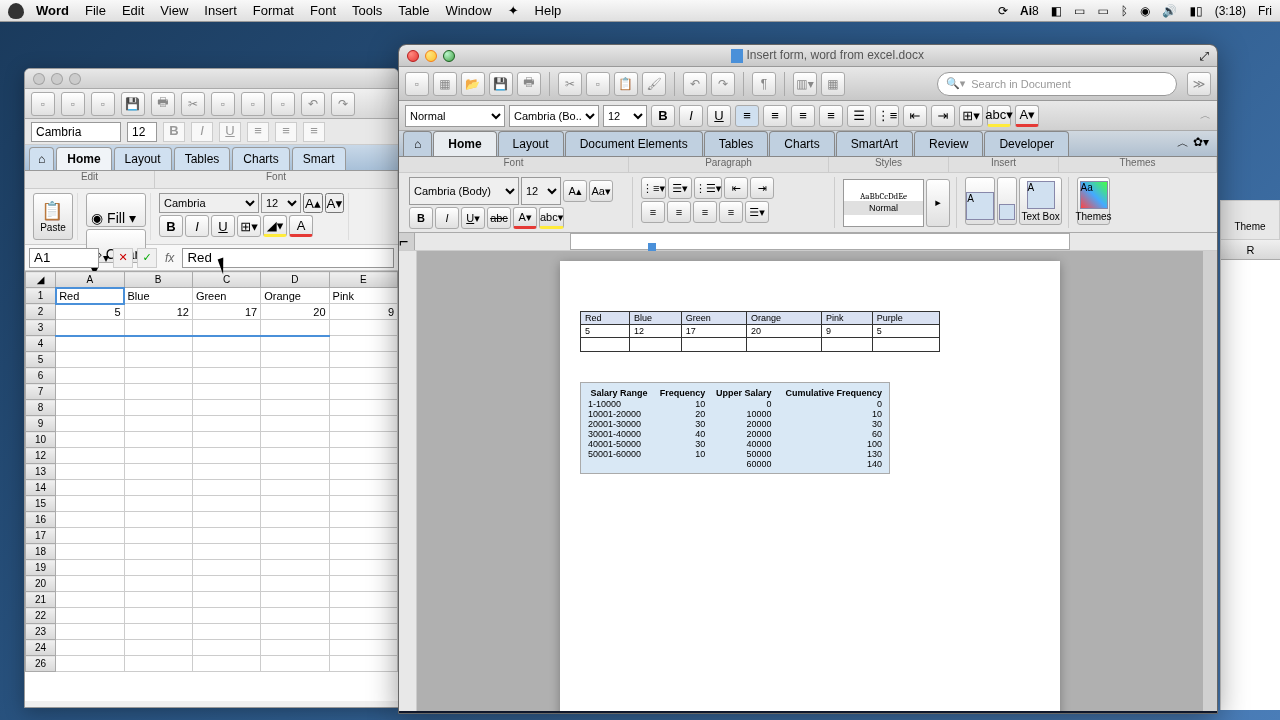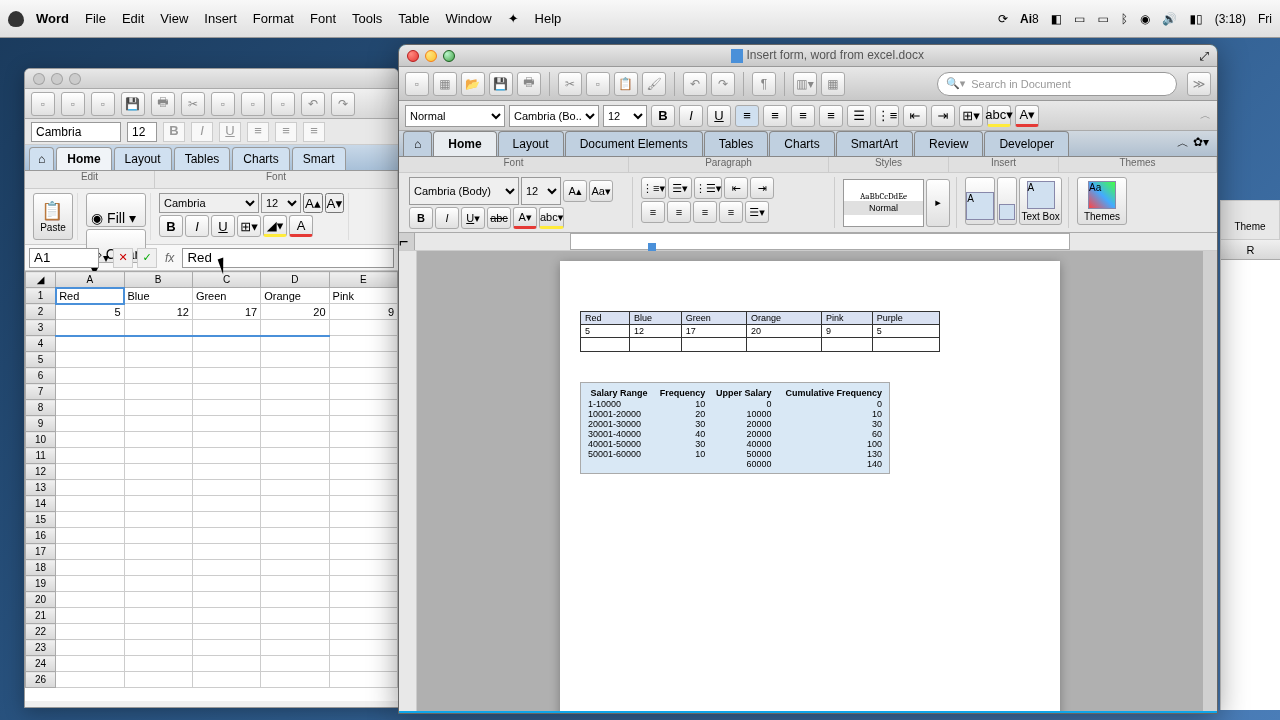--- a/index.html
+++ b/index.html
@@ -1,19 +1,19 @@
 <!DOCTYPE html>
 <html><head>
 <meta charset="utf-8">
 <style>
 * { margin: 0; padding: 0; box-sizing: border-box; font-family: "Lucida Grande", sans-serif; }
 body { width: 1280px; height: 720px; background: linear-gradient(135deg, #1a3a5c 0%, #2d5a8a 50%, #4a7db8 100%); overflow: hidden; position: relative; }
 
 
-.menubar { position: absolute; top: 0; left: 0; right: 0; height: 38px; background: linear-gradient(#f8f8f8, #e0e0e0); display: flex; align-items: center; padding: 0 8px; font-size: 13px; border-bottom: 1px solid #999; z-index: 100; }
+.menubar { position: absolute; top: 0; left: 0; right: 0; height: 22px; background: linear-gradient(#f8f8f8, #e0e0e0); display: flex; align-items: center; padding: 0 8px; font-size: 13px; border-bottom: 1px solid #999; z-index: 100; }
 .menubar .apple { width: 16px; height: 16px; background: #333; border-radius: 50% 50% 50% 50% / 60% 60% 40% 40%; margin-right: 12px; position: relative; }
 .menubar .app-name { font-weight: bold; margin-right: 16px; }
 .menubar .menu-item { margin-right: 16px; cursor: default; }
 .menubar .right { margin-left: auto; display: flex; align-items: center; gap: 12px; font-size: 12px; }
 .menubar .right span { display: inline-flex; align-items: center; }
 
 
 .excel-window { position: absolute; top: 68px; left: 24px; width: 375px; height: 640px; background: #f0f0f0; border: 1px solid #999; border-radius: 6px 6px 0 0; box-shadow: 0 4px 20px rgba(0,0,0,0.3); overflow: hidden; }
 .window-controls { height: 20px; background: linear-gradient(#e8e8e8, #d0d0d0); display: flex; align-items: center; padding: 0 8px; gap: 6px; border-bottom: 1px solid #aaa; }
 .window-controls .dot { width: 12px; height: 12px; border-radius: 50%; border: 1px solid rgba(0,0,0,0.2); }
@@ -59,21 +59,21 @@
 .excel-grid th.row-hdr { width: 30px; }
 .excel-grid th.col-hdr { width: 68px; }
 .excel-grid td { border: 1px solid #ccc; height: 16px; padding: 0 3px; }
 .excel-grid td.num { text-align: right; }
 .excel-grid td.active { outline: 2px solid #4a90d9; outline-offset: -1px; }
 
 .cursor { position: absolute; top: 257px; left: 220px; width: 16px; height: 20px; z-index: 200; pointer-events: none; }
 .cursor::before { content: ''; position: absolute; width: 0; height: 0; border-left: 6px solid #000; border-right: 6px solid transparent; border-bottom: 16px solid transparent; transform: rotate(-20deg); }
 
 
-.word-window { position: absolute; top: 44px; left: 398px; width: 820px; height: 670px; background: #0ea5e9; border: 1px solid #666; border-radius: 8px 8px 0 0; box-shadow: 0 6px 30px rgba(0,0,0,0.4); overflow: hidden; z-index: 50; }
+.word-window { position: absolute; top: 44px; left: 398px; width: 820px; height: 670px; background: #0f172a; border: 1px solid #666; border-radius: 8px 8px 0 0; box-shadow: 0 6px 30px rgba(0,0,0,0.4); overflow: hidden; z-index: 50; }
 .word-titlebar { height: 22px; background: linear-gradient(#e8e8e8, #c8c8c8); display: flex; align-items: center; padding: 0 8px; gap: 6px; font-size: 12px; border-bottom: 1px solid #999; }
 .word-titlebar .dot { width: 12px; height: 12px; border-radius: 50%; }
 .word-titlebar .dot.red { background: radial-gradient(circle at 30% 30%, #ff8a80, #e53935); border: 1px solid #b71c1c; }
 .word-titlebar .dot.yellow { background: radial-gradient(circle at 30% 30%, #ffe57f, #fbc02d); border: 1px solid #f57f17; }
 .word-titlebar .dot.green { background: radial-gradient(circle at 30% 30%, #b9f6ca, #43a047); border: 1px solid #1b5e20; }
 .word-titlebar .title { flex: 1; text-align: center; color: #555; }
 .word-titlebar .doc-icon { width: 12px; height: 14px; background: #4a90d9; display: inline-block; margin-right: 4px; vertical-align: middle; }
 
 .word-toolbar { height: 34px; background: linear-gradient(#e8e8e8, #c8c8c8); border-bottom: 1px solid #999; display: flex; align-items: center; padding: 0 6px; gap: 4px; }
 .word-toolbar .tb-sep { width: 1px; height: 24px; background: #aaa; margin: 0 4px; }
@@ -91,21 +91,21 @@
 
 .word-groups { height: 16px; background: #e0e0e0; display: flex; font-size: 10px; color: #666; border-bottom: 1px solid #ccc; }
 .word-groups span { text-align: center; border-right: 1px solid #ccc; padding: 0 8px; }
 
 .word-ribbon { height: 60px; background: #e8e8e8; border-bottom: 1px solid #aaa; display: flex; padding: 4px; gap: 2px; font-size: 11px; }
 .word-ribbon .rg { border-right: 1px solid #ccc; padding: 0 6px; display: flex; flex-direction: column; gap: 2px; }
 .word-ribbon select, .word-ribbon input { height: 28px; border: 1px solid #999; font-size: 11px; }
 .word-ribbon .row { display: flex; gap: 2px; align-items: center; }
 .word-ribbon button { height: 22px; min-width: 24px; background: linear-gradient(#fff, #e0e0e0); border: 1px solid #aaa; border-radius: 3px; font-size: 11px; }
 .styles-box { width: 90px; height: 48px; border: 1px solid #999; background: #fff; font-size: 9px; text-align: center; display: flex; flex-direction: column; justify-content: center; }
-.big-btn { width: 50px; height: 48px; background: linear-gradient(#fff, #e0e0e0); border: 1px solid #aaa; border-radius: 3px; display: flex; flex-direction: column; align-items: center; justify-content: flex-end; font-size: 10px; padding-bottom: 2px; }
+.big-btn { width: 33px; height: 48px; background: linear-gradient(#fff, #e0e0e0); border: 1px solid #aaa; border-radius: 3px; display: flex; flex-direction: column; align-items: center; justify-content: flex-end; font-size: 10px; padding-bottom: 2px; }
 .big-btn .icon-box { width: 28px; height: 28px; background: #d0e0f0; border: 1px solid #88a; margin-bottom: 2px; }
 
 .word-ruler { height: 18px; background: #f0f0f0; border-bottom: 1px solid #ccc; position: relative; display: flex; }
 .word-ruler .vert-handle { width: 16px; background: #d0d0d0; border-right: 1px solid #aaa; }
 .word-ruler .ruler-body { flex: 1; background: #e8e8e8; position: relative; font-size: 8px; }
 .word-ruler .ruler-active { position: absolute; left: 155px; width: 500px; height: 100%; background: #fff; border: 1px solid #aaa; }
 .word-ruler .tab-marker { position: absolute; top: 10px; width: 8px; height: 8px; background: #4a90d9; }
 
 .word-doc-area { height: 460px; background: #b0b0b0; display: flex; overflow: hidden; }
 .word-vruler { width: 18px; background: #e8e8e8; border-right: 1px solid #ccc; position: relative; font-size: 8px; }
@@ -320,28 +320,20 @@
       <tr>
             <th class="row-hdr">9</th>
             <td></td>
             <td></td>
             <td></td>
             <td></td>
             <td></td>
           </tr>
       <tr>
             <th class="row-hdr">10</th>
-            <td></td>
-            <td></td>
-            <td></td>
-            <td></td>
-            <td></td>
-          </tr>
-      <tr>
-            <th class="row-hdr">11</th>
             <td></td>
             <td></td>
             <td></td>
             <td></td>
             <td></td>
           </tr>
       <tr>
             <th class="row-hdr">12</th>
             <td></td>
             <td></td>

